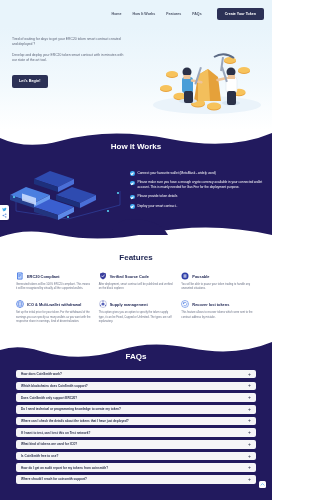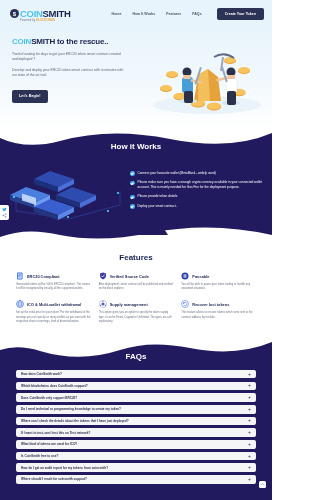--- a/index.html
+++ b/index.html
@@ -179,42 +179,32 @@
     background: #ffffff; z-index: 40; cursor: pointer;
     display:flex; align-items:center; justify-content:center;
   }
 </style>
 </head>
 <body>
 
 <div class="page">
 
   <div class="header">
-    <div class="logo">
-      <div class="logo-mark">$</div>
-      <div class="logo-text">
-        <span class="logo-word"><span class="logo-coin">COIN</span><span class="logo-smith">SMITH</span></span>
-        <span class="logo-sub"><span>Powered by </span><b>BLOCKCHAIN</b></span>
-      </div>
-    </div>
     <div class="nav">
       <span class="nav-item">Home</span>
       <span class="nav-item">How It Works</span>
       <span class="nav-item">Features</span>
       <span class="nav-item">FAQs</span>
       <button class="cta-btn">Create Your Token</button>
     </div>
   </div>
 
   <div class="hero">
     <div class="hero-inner">
       <div class="hero-left">
-        <div class="hero-title">
-          <span class="c1">COIN</span><span>SMITH</span><span> to the rescue..</span>
-        </div>
         <p class="hero-p">Tired of waiting for days to get your ERC20 token smart contract created and deployed ?</p>
         <p class="hero-p">Develop and deploy your ERC20 token smart contract with in minutes with our state of the art tool.</p>
         <button class="hero-btn">Let's Begin!</button>
       </div>
     </div>
     <svg class="hero-art" viewBox="0 0 126 86">
       <ellipse cx="63" cy="74" rx="54" ry="9" fill="#eaf3fa"></ellipse>
 
       <g>
         <ellipse cx="28" cy="44" rx="6" ry="3" fill="#e8a33d"></ellipse>

